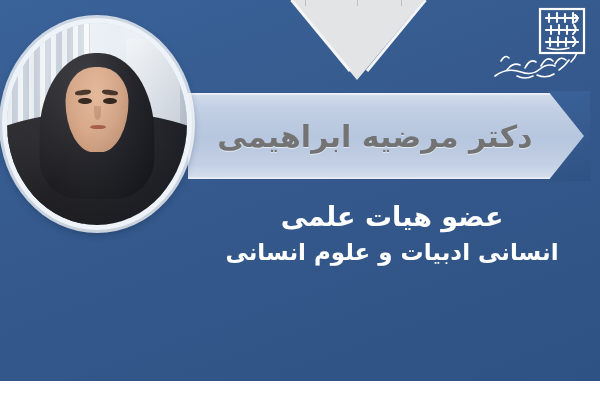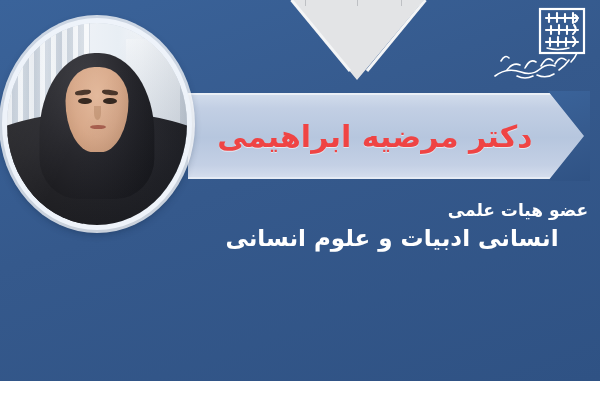--- a/index.html
+++ b/index.html
@@ -104,21 +104,21 @@
 
   .ribbon-title {
     position: absolute;
     left: 200px;
     top: 99px;
     width: 350px;
     height: 74px;
     display: flex;
     align-items: center;
     justify-content: center;
-    color: #ef4444;
+    color: #737373;
     font-size: 30px;
     font-weight: bold;
     letter-spacing: 0px;
     direction: rtl;
     white-space: nowrap;
     text-shadow: 0 1px 0 rgba(255,255,255,0.55);
   }
 
   
   .photo-ring {
@@ -228,25 +228,24 @@
   .subtitle {
     position: absolute;
     left: 196px;
     top: 198px;
     width: 392px;
     text-align: center;
     direction: rtl;
     color: #ffffff;
   }
   .subtitle .line1 {
-    font-size: 17px;
+    font-size: 27px;
     font-weight: bold;
     line-height: 1.42;
     white-space: nowrap;
-    text-align: right;
   }
   .subtitle .line2 {
     font-size: 23px;
     font-weight: bold;
     line-height: 1.42;
     white-space: nowrap;
   }
 
   
   .logo {

